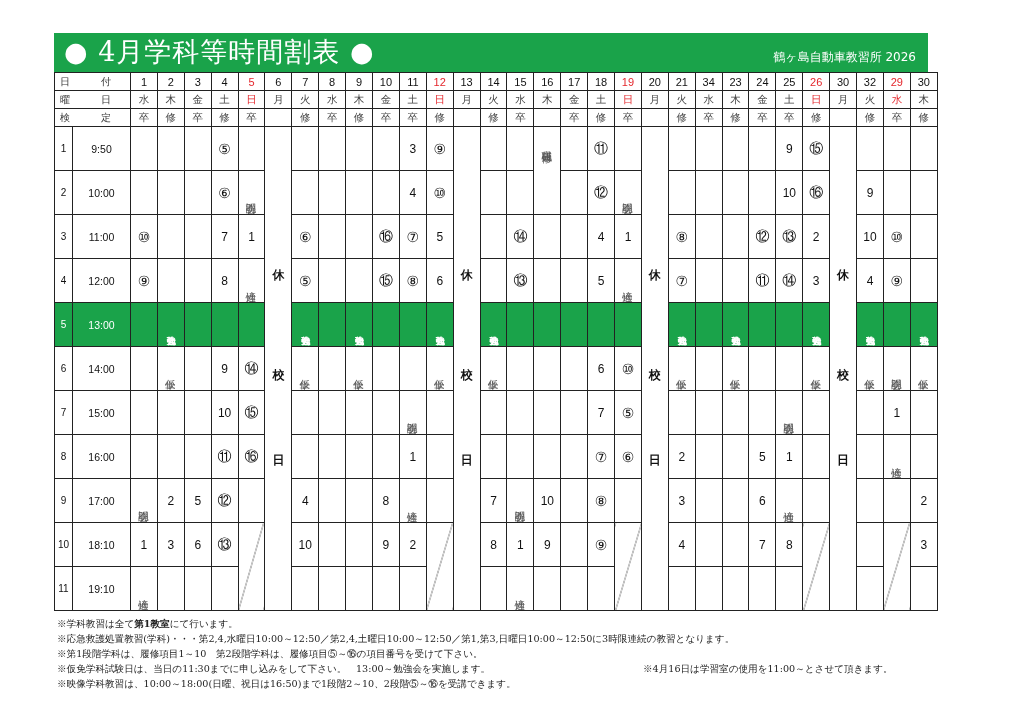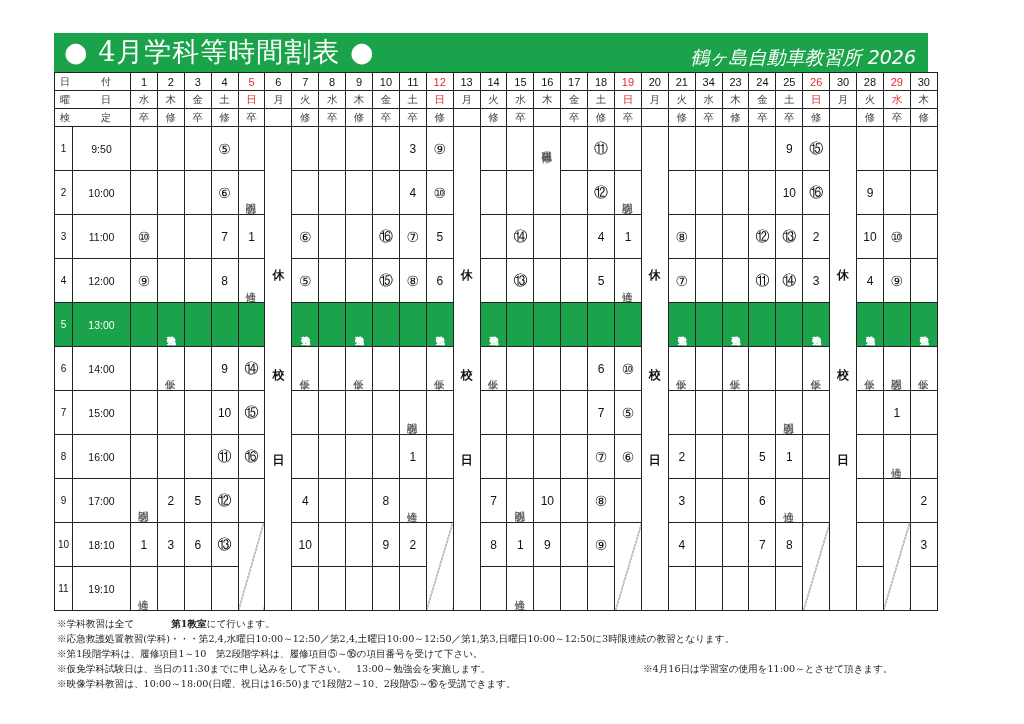--- a/index.html
+++ b/index.html
@@ -1,38 +1,38 @@
 <!DOCTYPE html>
 <html><head>
 <meta charset="utf-8">
 <style>
   html,body{margin:0;padding:0;background:#fff;}
   body{width:1024px;height:724px;position:relative;overflow:hidden;font-family:"DejaVu Serif",serif;}
   .title-bar{position:absolute;left:54px;top:33px;width:874px;height:39px;background:#1aa34a;color:#fff;}
   .title-main{position:absolute;left:10px;top:2px;font-size:27px;line-height:34px;font-family:"DejaVu Serif",serif;white-space:nowrap;letter-spacing:1px;}
-  .title-school{position:absolute;right:12px;top:12px;font-size:19px;line-height:24px;white-space:nowrap;font-family:"DejaVu Sans",sans-serif;font-style:italic;}
+  .title-school{position:absolute;right:12px;top:12px;font-size:12px;line-height:24px;white-space:nowrap;font-family:"DejaVu Sans",sans-serif;}
   table.grid{position:absolute;left:54px;top:72px;border-collapse:collapse;table-layout:fixed;width:883px;border-radius:25px;}
   table.grid td{border:1px solid #222;padding:0;text-align:center;vertical-align:middle;font-family:"Liberation Sans",sans-serif;font-size:11px;color:#111;overflow:hidden;}
   table.grid tr.hdr td{height:17px;font-size:11px;}
   table.grid tr.hdr td.lbl{letter-spacing:14px;color:#333;font-family:"DejaVu Serif",serif;font-size:10px;}
   table.grid tr.hdr td.jp{font-family:"DejaVu Serif",serif;color:#444;font-size:10.5px;}
   table.grid tr.per td{height:43px;font-size:12px;}
   table.grid tr.per td.rn{font-size:10px;width:17px;}
   table.grid tr.per td.tm{font-size:10.5px;}
   .red{color:#e4262b !important;}
   tr.study td{background:#1aa34a;color:#fff;}
   tr.study td.mt{background:#1aa34a;}
   .vt{display:inline-block;writing-mode:vertical-rl;text-orientation:upright;font-family:"DejaVu Serif",serif;font-size:10.5px;color:#555;letter-spacing:1px;line-height:12px;}
   .vt-b{display:inline-block;writing-mode:vertical-rl;text-orientation:upright;font-family:"DejaVu Sans",sans-serif;font-size:9px;font-weight:bold;color:#fff;line-height:11px;}
   .circ{font-size:14px;}
   td.closed{background:#fff;font-family:"DejaVu Sans",sans-serif;font-size:11px;font-weight:bold;}
   td.slash{background:linear-gradient(to bottom right, transparent calc(50% - 0.6px), #555 50%, transparent calc(50% + 0.6px));}
   .notes{position:absolute;left:57px;top:616px;font-family:"DejaVu Serif",serif;font-size:9.6px;line-height:15px;color:#222;white-space:nowrap;}
   .notes-right{position:absolute;left:643px;top:661px;font-family:"DejaVu Serif",serif;font-size:9.6px;line-height:15px;color:#222;white-space:nowrap;}
-  .notes b{font-weight:bold;margin-left:37px;}
+  .notes b{font-weight:bold;}
 </style>
 </head>
 <body>
 
 <div class="title-bar">
   <div class="title-main">● 4月学科等時間割表 ●</div>
   <div class="title-school">鶴ヶ島自動車教習所  2026</div>
 </div>
 
 <table class="grid" id="grid">
@@ -93,21 +93,21 @@
         <td>18</td>
         <td class="red">19</td>
         <td>20</td>
         <td>21</td>
         <td>34</td>
         <td>23</td>
         <td>24</td>
         <td>25</td>
         <td class="red">26</td>
         <td>30</td>
-        <td>28</td>
+        <td>32</td>
         <td class="red">29</td>
         <td>30</td>
       </tr>
       <tr class="hdr">
         <td colspan="2" class="lbl">曜 日</td>
         <td class="jp">水</td>
         <td class="jp">木</td>
         <td class="jp">金</td>
         <td class="jp">土</td>
         <td class="jp red">日</td>

